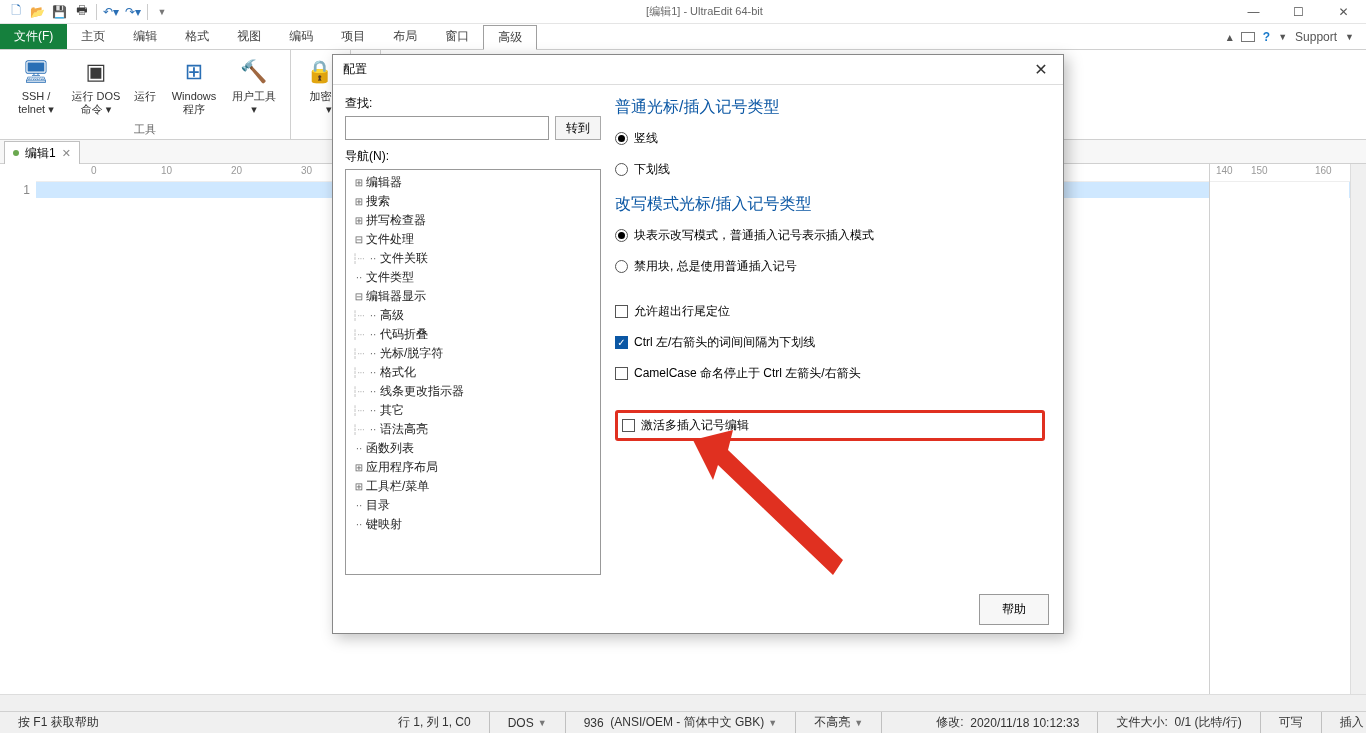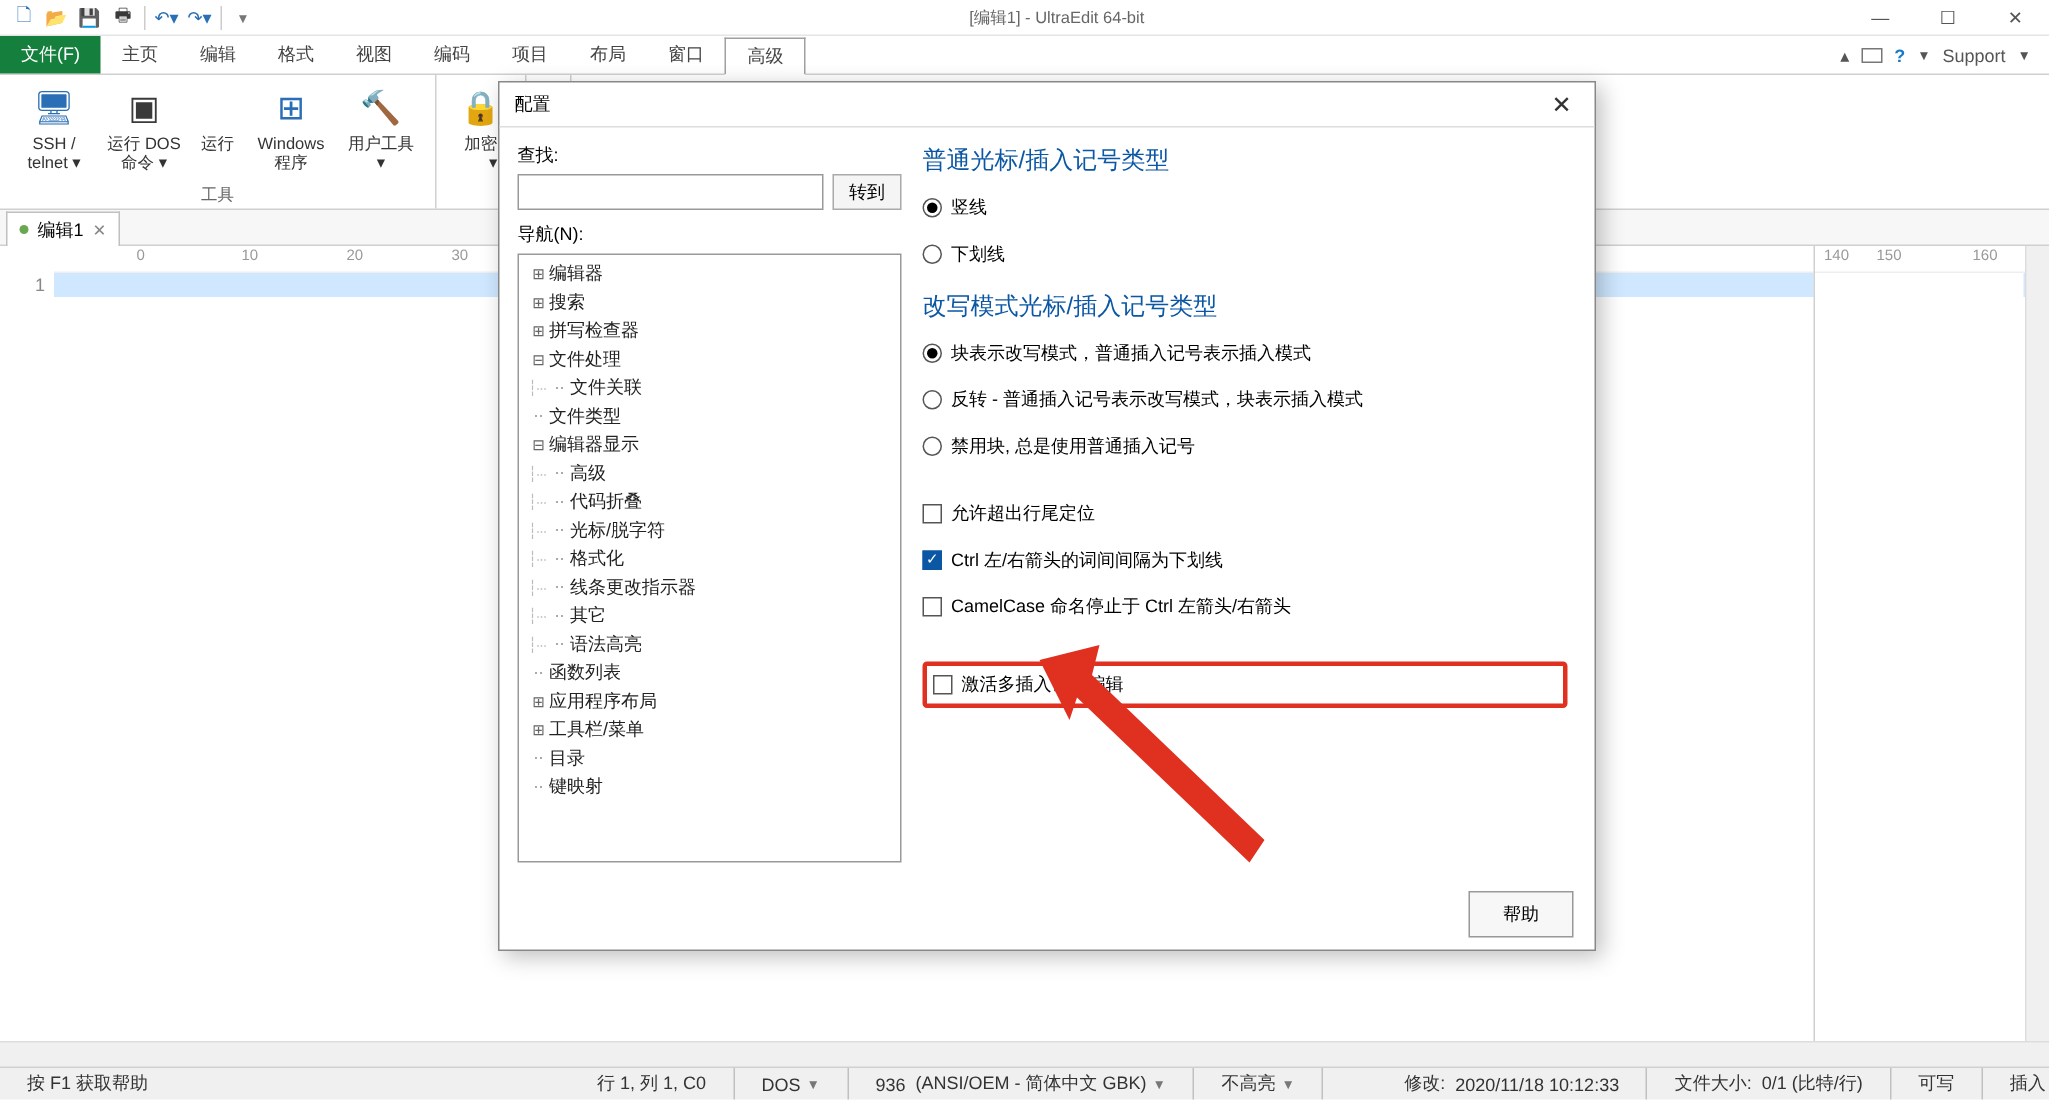--- a/index.html
+++ b/index.html
@@ -337,24 +337,20 @@
           <span>下划线</span>
         </div>
 
       <div class="group-title" style="margin-top:6px;">改写模式光标/插入记号类型</div>
       <div class="opt-row">
           <span class="radio checked"></span>
           <span>块表示改写模式，普通插入记号表示插入模式</span>
         </div>
       <div class="opt-row">
           <span class="radio"></span>
-          <span>反转 - 普通插入记号表示改写模式，块表示插入模式</span>
-        </div>
-      <div class="opt-row">
-          <span class="radio"></span>
           <span>禁用块, 总是使用普通插入记号</span>
         </div>
 
       <div style="height:14px;"></div>
       <div class="opt-row">
           <span class="check"></span>
           <span>允许超出行尾定位</span>
         </div>
       <div class="opt-row">
           <span class="check checked"></span>

